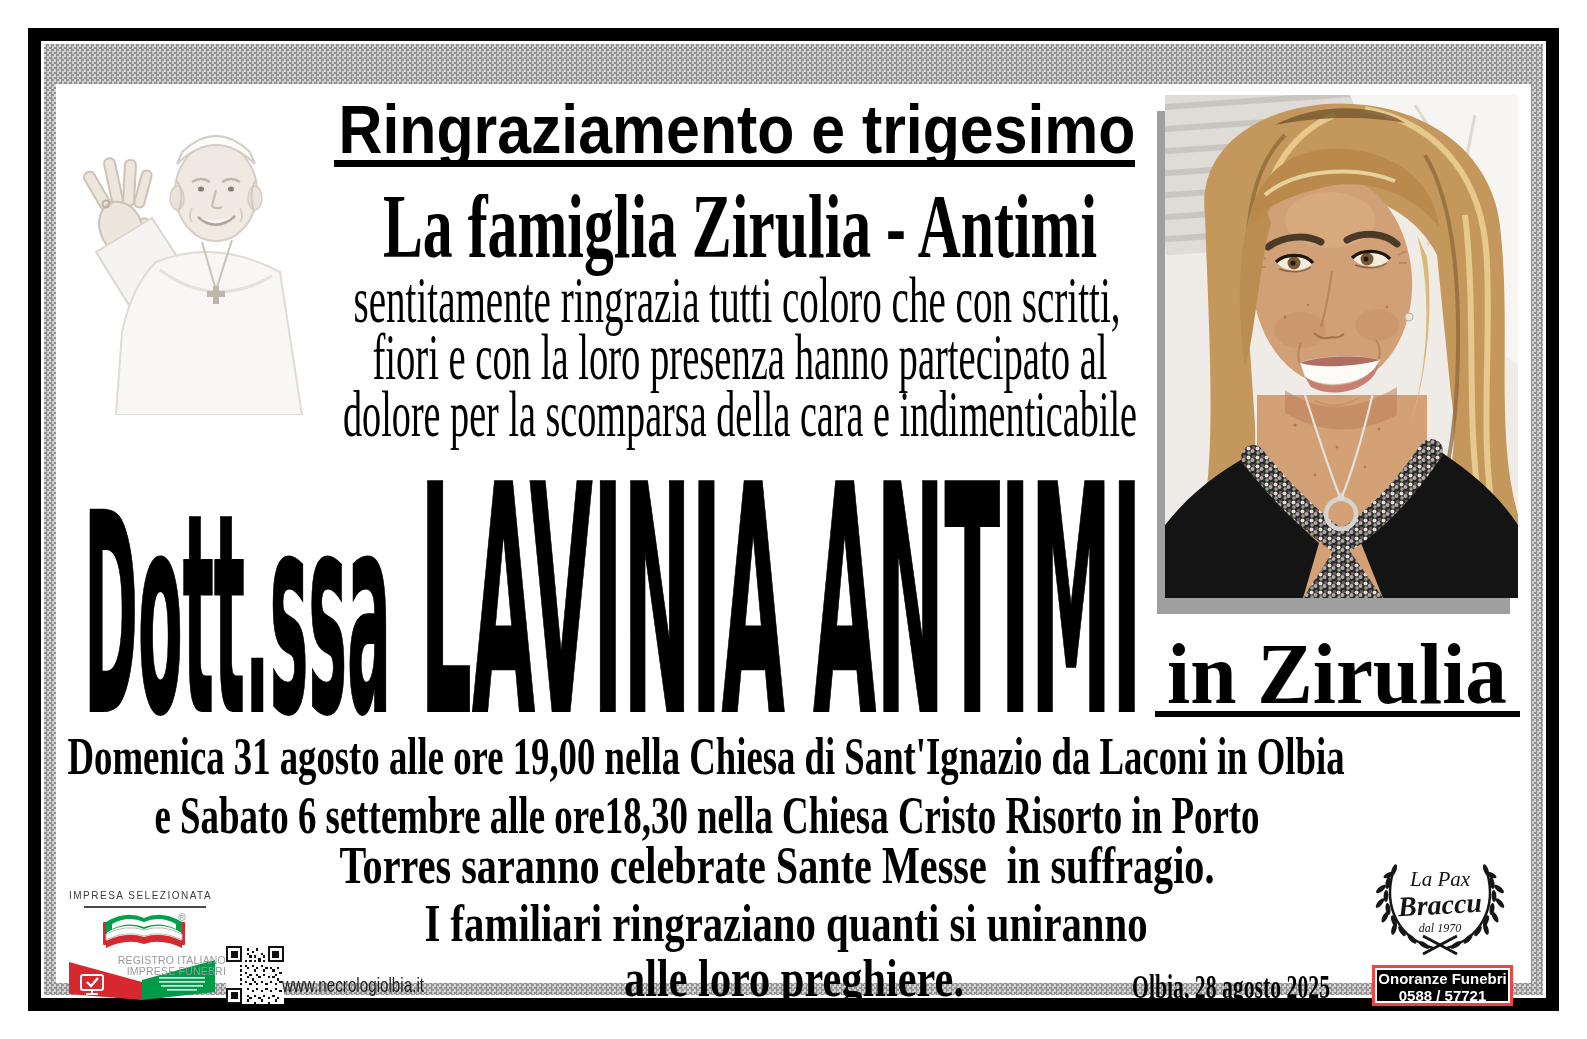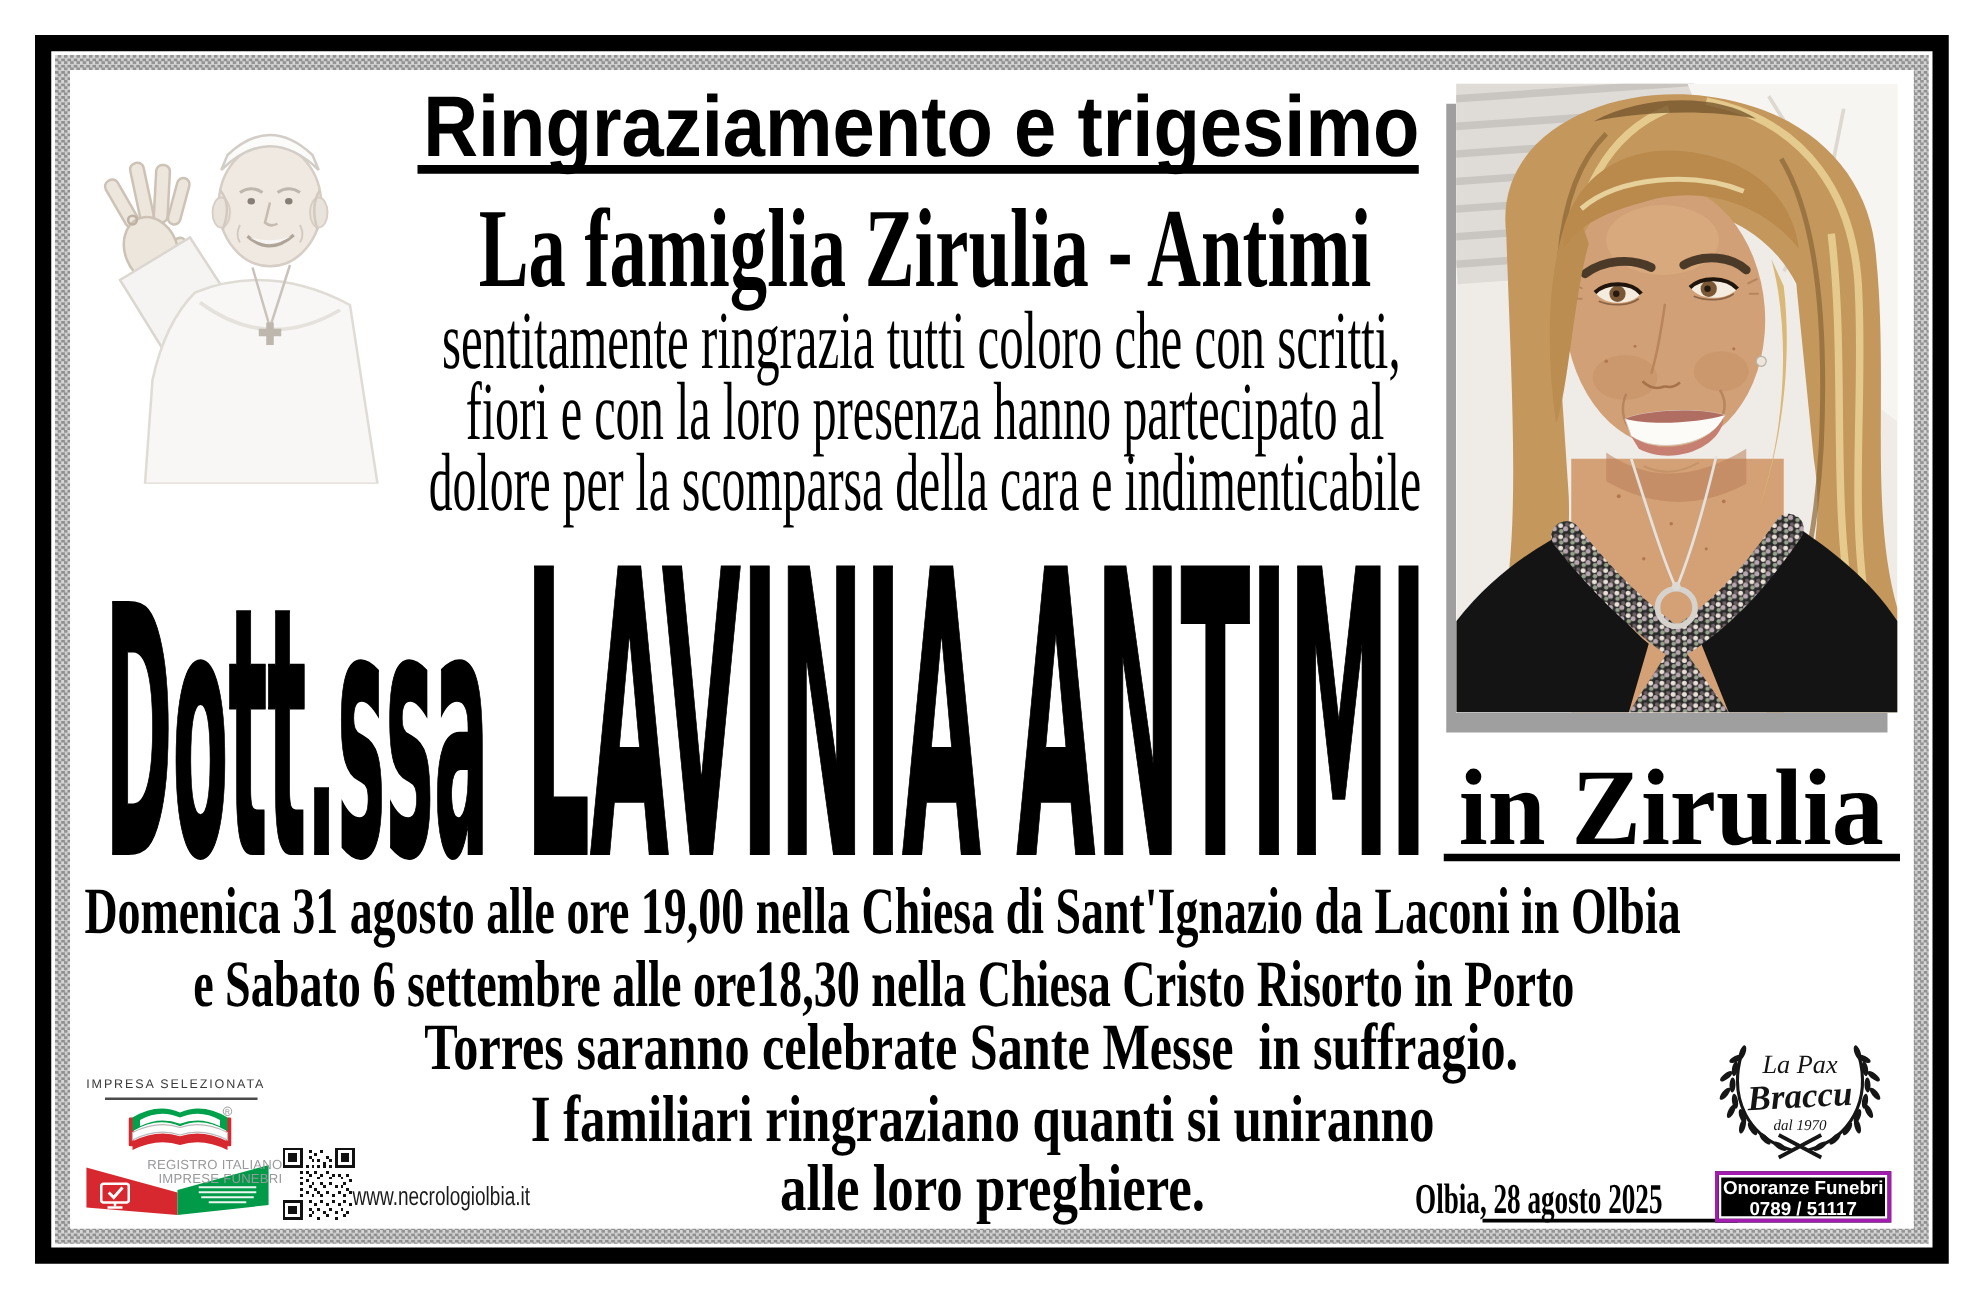--- a/index.html
+++ b/index.html
@@ -4,34 +4,34 @@
 <style>
   html,body{margin:0;padding:0;background:#ffffff;}
   .poster{position:relative;width:1587px;height:1039px;background:#ffffff;overflow:hidden;
           font-family:"Liberation Sans",sans-serif;}
   .abs{position:absolute;}
   .frame-black{position:absolute;inset:28px;background:#000;}
   .frame-white{position:absolute;inset:41px;background:#fff;}
   .frame-texture{position:absolute;inset:44px;
      background-image:conic-gradient(#949494 25%,#cdcdcd 0 50%,#8f8f8f 0 75%,#d6d6d6 0);
      background-size:5px 5px;}
-  .content{position:absolute;inset:56px;background:#fff;}
+  .content{position:absolute;inset:56px;background:#fff;margin-top:28px;}
   svg text{white-space:pre;}
   .tA{font-family:"Liberation Sans",sans-serif;font-weight:bold;fill:#000;}
   .tSB{font-family:"Liberation Serif",serif;font-weight:bold;fill:#000;}
   .tS{font-family:"Liberation Serif",serif;fill:#000;}
   .tBig{font-family:"DejaVu Sans","Liberation Sans",sans-serif;font-weight:bold;fill:#000;}
   .tScript{font-family:"Liberation Serif",serif;font-style:italic;fill:#141414;}
   .portrait{box-shadow:-8px 16px 0 #9f9f9f;}
   .regsel{left:13px;top:806px;width:152px;text-align:left;font-weight:normal;font-size:10px;
           letter-spacing:1.5px;color:#3a3a3a;}
   .regrule{left:28px;top:822px;width:122px;border-top:2px solid #4a4a4a;height:0;}
   .regname{left:8px;top:871px;width:162px;text-align:right;font-size:10.5px;line-height:11px;
            color:#97999b;letter-spacing:.2px;z-index:2;}
-  .phonebox{left:1316px;top:881px;width:141px;height:41px;background:#000;border:3px solid #a21caf;
+  .phonebox{left:1316px;top:881px;width:141px;height:41px;background:#000;border:3px solid #ef4444;
             box-shadow:inset 0 0 0 2px #fff;box-sizing:border-box;text-align:center;color:#fff;
             font-weight:bold;font-size:15px;line-height:17px;padding-top:2px;}
 </style>
 </head>
 <body>
 
 <div class="poster">
   <div class="frame-black"></div>
   <div class="frame-white"></div>
   <div class="frame-texture"></div>
@@ -329,17 +329,17 @@
         <ellipse cx="132" cy="71" rx="6" ry="2.4" transform="rotate(62 132 71)"></ellipse>
         <ellipse cx="123" cy="83" rx="6" ry="2.4" transform="rotate(74 123 83)"></ellipse>
       </g>
       <text class="tScript" x="77" y="40" font-size="21" text-anchor="middle">La Pax</text>
       <text class="tScript" x="77" y="68" font-size="28" font-weight="bold" text-anchor="middle" transform="rotate(-3 77 60)">Braccu</text>
       <text class="tScript" x="77" y="86" font-size="12" text-anchor="middle">dal 1970</text>
     </svg>
 
     <div class="abs phonebox">
       <div>Onoranze Funebri</div>
-      <div>0789 / 51117</div>
+      <div>0588 / 57721</div>
     </div>
 
   </div>
 </div>
 
 </body></html>

